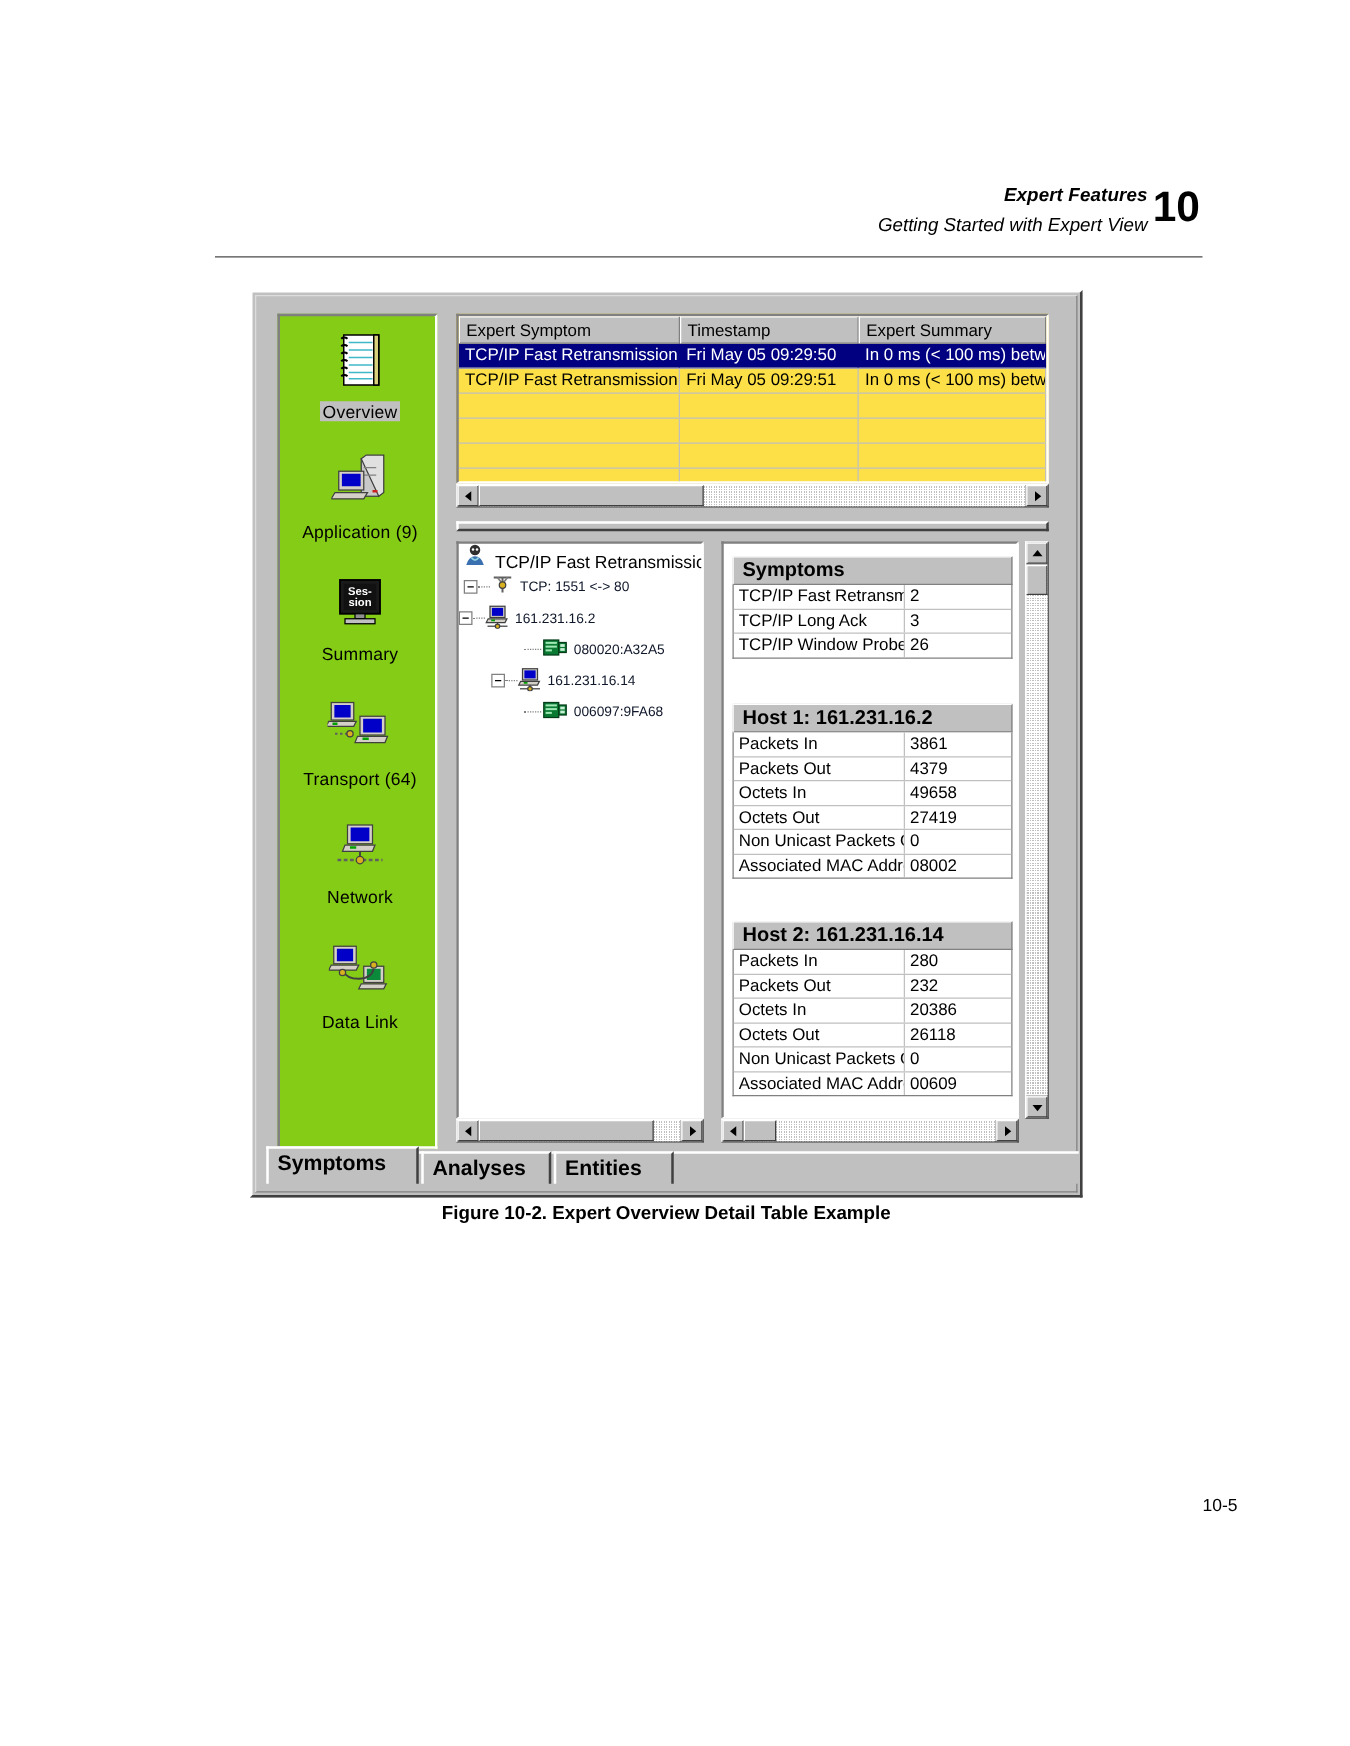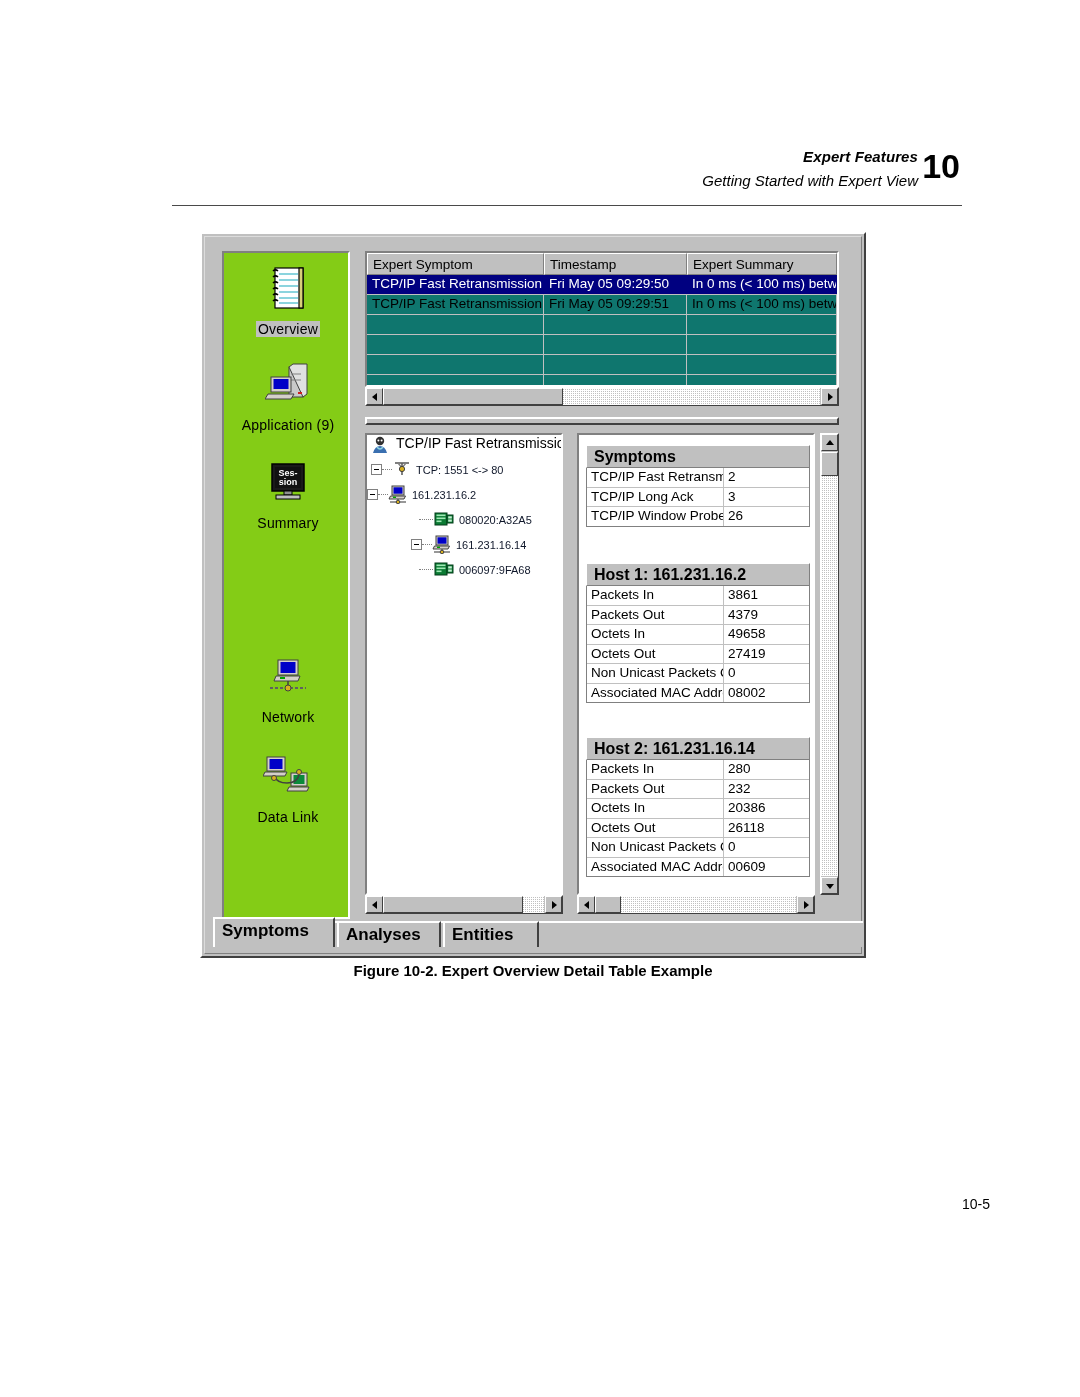--- a/index.html
+++ b/index.html
@@ -41,21 +41,21 @@
 
   
   #sidebar{position:absolute;left:17px;top:14px;width:128px;height:668px;}
   .side-item{position:absolute;left:0;width:128px;text-align:center;}
   .side-label{font-size:14px;color:#000;letter-spacing:.2px;white-space:nowrap;display:inline-block;}
   .side-label.sel{background:#c0c0c0;padding:0 2px;}
   .side-icon{display:block;margin:0 auto 5px auto;}
 
   
   #top-table-wrap{position:absolute;left:160px;top:14px;width:474px;height:160px;}
-  #top-table{position:absolute;left:0;top:0;width:474px;height:136px;background:#0f766e;overflow:hidden;}
+  #top-table{position:absolute;left:0;top:0;width:474px;height:136px;background:#fde047;overflow:hidden;}
   .tt-head{display:flex;height:22px;background:#c0c0c0;}
   .tt-hcell{
     font-size:13.5px;color:#000;line-height:21px;padding-left:5px;box-sizing:border-box;
     border-top:1px solid #ffffff;border-left:1px solid #ffffff;
     border-right:1px solid #808080;border-bottom:1px solid #808080;
     background:#c0c0c0;white-space:nowrap;overflow:hidden;
   }
   .tt-row{display:flex;height:19px;border-bottom:1px solid #c0c0c0;}
   .tt-row.sel{background:#000080;}
   .tt-cell{font-size:13.5px;color:#000;line-height:18px;padding-left:5px;box-sizing:border-box;
@@ -100,21 +100,21 @@
   .vsb-thumb{position:absolute;left:0;width:17px;height:24px;background:#c0c0c0;
     border-top:1px solid #ffffff;border-left:1px solid #ffffff;
     border-right:1px solid #404040;border-bottom:1px solid #404040;box-sizing:border-box;}
 
   
   #divider{position:absolute;left:160px;top:180px;width:474px;height:8px;}
 
   
   #tree-panel{position:absolute;left:160px;top:196px;width:198px;height:486px;}
   #tree-inner{position:absolute;left:0;top:0;width:198px;height:462px;background:#ffffff;overflow:hidden;}
-  .tree-title{display:flex;align-items:flex-start;height:22px;padding-left:3px;font-size:14px;color:#000;white-space:nowrap;}
+  .tree-title{display:flex;align-items:flex-end;height:22px;padding-left:3px;font-size:14px;color:#000;white-space:nowrap;}
   .tnode{position:relative;height:25px;font-size:11px;color:#0f172a;white-space:nowrap;display:flex;align-items:center;}
   .tbox{width:11px;height:11px;background:#ffffff;border:1px solid #808080;box-sizing:border-box;position:relative;flex:0 0 auto;}
   .tbox:before{content:"";position:absolute;left:2px;top:4px;width:5px;height:1px;background:#000;}
   .tdot{flex:0 0 auto;width:10px;height:1px;border-top:1px dotted #808080;}
 
   
   #detail-panel{position:absolute;left:372px;top:196px;width:262px;height:486px;}
   #detail-inner{position:absolute;left:0;top:0;width:238px;height:462px;background:#ffffff;overflow:hidden;}
   .det-scroll{position:absolute;left:0;top:0;width:238px;height:462px;}
   .sec{position:absolute;left:7px;width:224px;}
@@ -208,20 +208,37 @@
           <rect x="8" y="6" width="26" height="21" fill="#111"></rect>
           <text x="21" y="15" font-family="Liberation Sans, sans-serif" font-size="9" font-weight="bold" fill="#ffffff" text-anchor="middle">Ses-</text>
           <text x="21" y="24" font-family="Liberation Sans, sans-serif" font-size="9" font-weight="bold" fill="#ffffff" text-anchor="middle">sion</text>
           <rect x="17" y="30" width="8" height="4" fill="#909090" stroke="#000"></rect>
           <rect x="9" y="34" width="24" height="4" fill="#c0c0c0" stroke="#000"></rect>
         </svg>
       </span>
       <span class="side-label">Summary</span>
     </div>
 
+    <div class="side-item" style="top:306px">
+      <span class="side-icon">
+        <svg width="52" height="46" viewBox="0 0 52 46">
+          <rect x="3" y="3" width="18" height="14" fill="#d4d0c8" stroke="#404040"></rect>
+          <rect x="5.5" y="5" width="13" height="10" fill="#0000c8"></rect>
+          <path d="M1 18 h22 l-2 4 h-22 z" fill="#d4d0c8" stroke="#404040"></path>
+          <rect x="4" y="19" width="4" height="2" fill="#00a000"></rect>
+          <rect x="26" y="14" width="20" height="15" fill="#d4d0c8" stroke="#404040"></rect>
+          <rect x="28.5" y="16" width="15" height="11" fill="#0000c8"></rect>
+          <path d="M24 30 h24 l-2 5 h-24 z" fill="#d4d0c8" stroke="#404040"></path>
+          <rect x="28" y="31" width="5" height="2" fill="#00a000"></rect>
+          <line x1="6" y1="28" x2="22" y2="28" stroke="#606060" stroke-width="1.5" stroke-dasharray="2 2"></line>
+          <circle cx="18" cy="28" r="2.5" fill="#d8b020" stroke="#404040"></circle>
+        </svg>
+      </span>
+      <span class="side-label">Transport (64)</span>
+    </div>
 
     <div class="side-item" style="top:404px">
       <span class="side-icon">
         <svg width="44" height="42" viewBox="0 0 44 42">
           <rect x="12" y="3" width="20" height="15" fill="#d4d0c8" stroke="#404040"></rect>
           <rect x="14.5" y="5" width="15" height="11" fill="#0000c8"></rect>
           <path d="M10 19 h24 l-2 5 h-24 z" fill="#d4d0c8" stroke="#404040"></path>
           <rect x="14" y="20" width="5" height="2" fill="#00a000"></rect>
           <line x1="4" y1="31" x2="40" y2="31" stroke="#606060" stroke-width="2" stroke-dasharray="3 2"></line>
           <line x1="22" y1="24" x2="22" y2="31" stroke="#404040" stroke-width="1.5"></line>
@@ -358,21 +375,21 @@
                   <rect x="3.5" y="10.5" width="5" height="1.6"></rect>
                 </g>
             <rect x="14" y="5" width="6" height="8" fill="#0a7a33" stroke="#053d1a"></rect>
             <rect x="15.2" y="6.3" width="3.6" height="2.2" fill="#c8f0d4"></rect>
             <rect x="15.2" y="9.5" width="3.6" height="2.2" fill="#c8f0d4"></rect>
           </svg>
         </span>
         <span style="margin-left:4px">080020:A32A5</span>
       </div>
 
-      <div class="tnode" style="padding-left:44px">
+      <div class="tnode" style="padding-left:26px">
         <span class="tbox"></span>
         <span class="tdot"></span>
         <span style="flex:0 0 auto;">
           <svg width="20" height="20" viewBox="0 0 20 20">
             <rect x="4" y="2" width="12" height="9" fill="#d4d0c8" stroke="#404040"></rect>
             <rect x="5.5" y="3.3" width="9" height="6.4" fill="#0000c8"></rect>
             <path d="M2.5 12 h15 l-1.5 3 h-15 z" fill="#d4d0c8" stroke="#404040"></path>
             <rect x="5" y="12.6" width="3" height="1.4" fill="#00a000"></rect>
             <line x1="2" y1="18" x2="18" y2="18" stroke="#606060" stroke-width="1.3"></line>
             <line x1="10" y1="15" x2="10" y2="18" stroke="#404040"></line>

